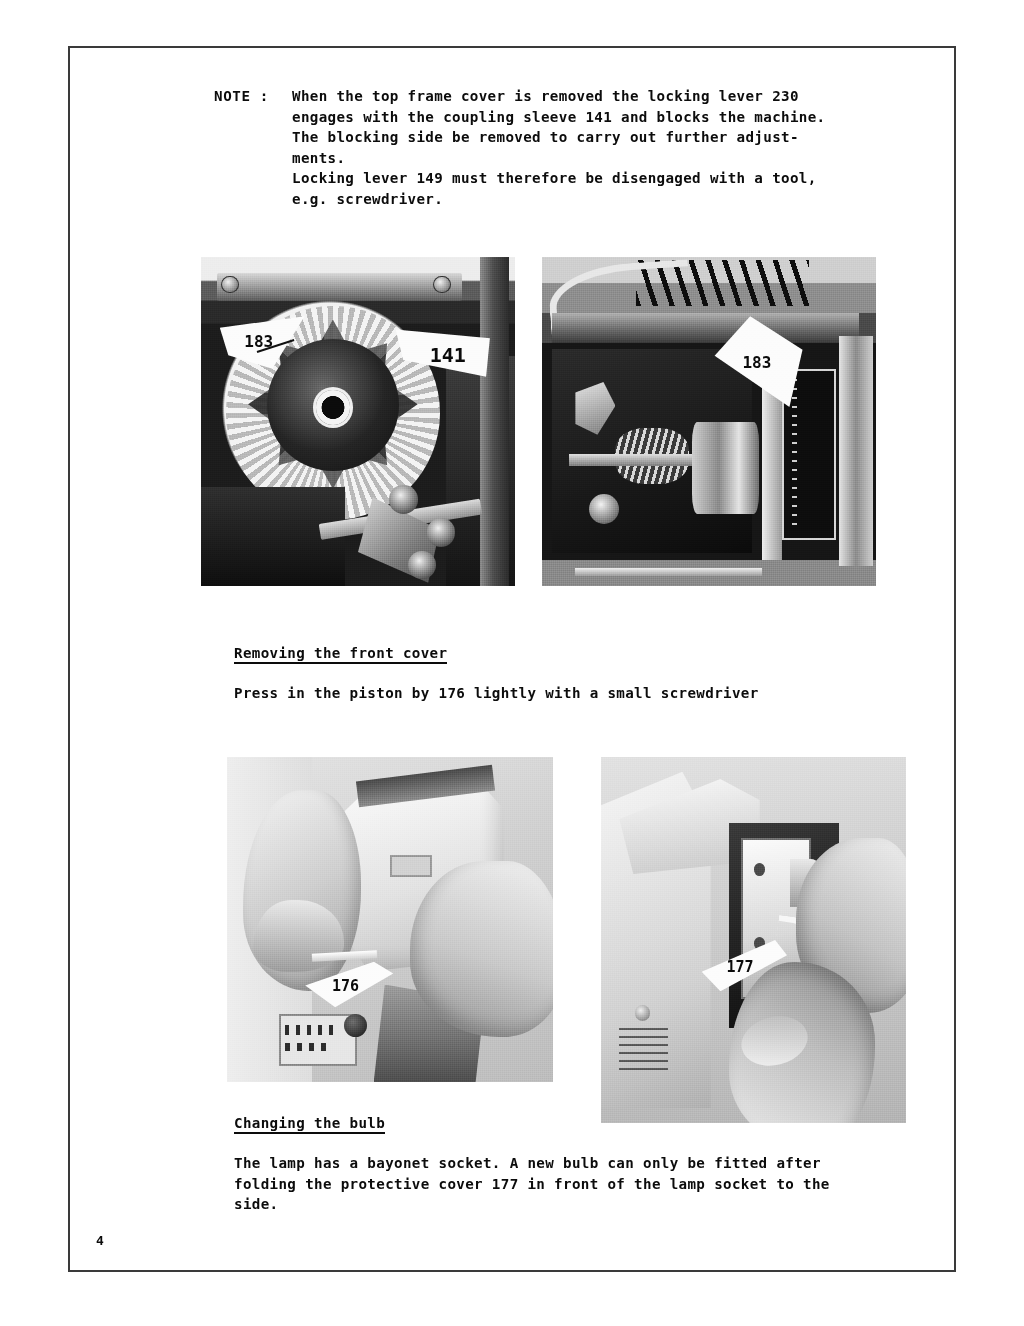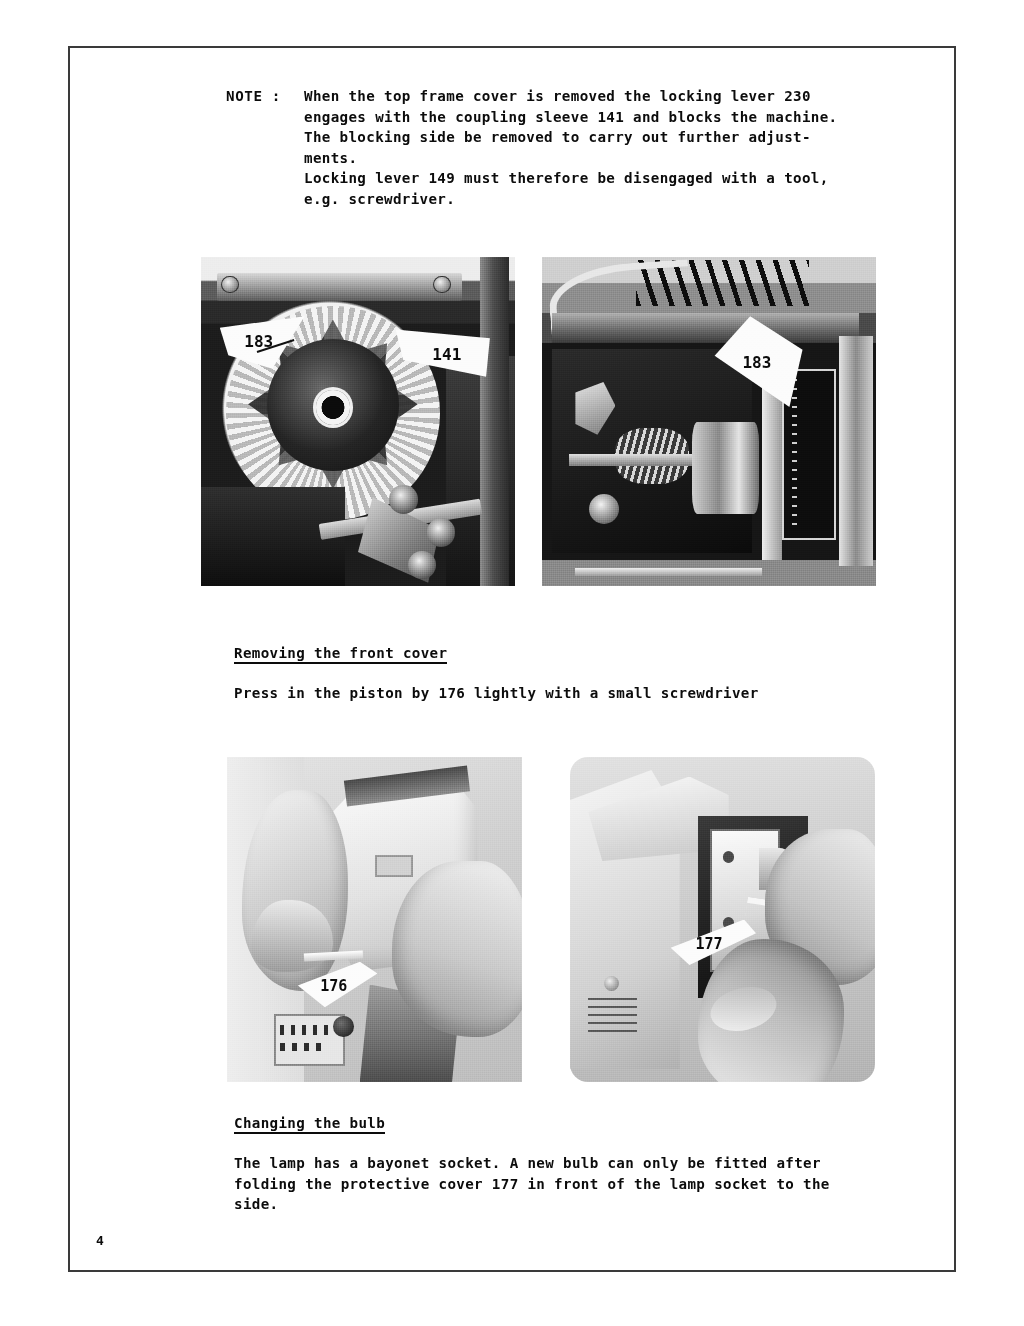--- a/index.html
+++ b/index.html
@@ -41,21 +41,20 @@
   }
   .note-label {
     width: 78px;
     flex: 0 0 78px;
     font-size: 14.2px;
     font-weight: bold;
     letter-spacing: 0.6px;
     color: #0c0c0c;
     line-height: 20.5px;
     white-space: pre;
-    margin-left: 12px;
   }
   .note-lines {
     flex: 1;
   }
   .body-line {
     font-size: 14.2px;
     font-weight: bold;
     letter-spacing: 0.35px;
     color: #0c0c0c;
     line-height: 20.5px;
@@ -404,21 +403,21 @@
   }
   .callout .num {
     position: relative;
     z-index: 2;
   }
 
   .co-183a { left: 6%;  top: 18%; width: 27%; height: 16%; font-size: 16px; }
   .co-183a .wedge { clip-path: polygon(0 22%, 100% 0, 62% 100%, 10% 74%); }
   .co-183a .num { transform: translate(-12%, -6%); }
 
-  .co-141  { left: 62%; top: 22%; width: 30%; height: 15%; font-size: 16px; }
+  .co-141  { left: 62%; top: 22%; width: 30%; height: 15%; font-size: 20px; }
   .co-141 .wedge { clip-path: polygon(0 0, 100% 18%, 96% 96%, 8% 62%); }
   .co-141 .num { transform: translate(14%, 6%); }
 
   .co-183b { left: 50%; top: 18%; width: 28%; height: 30%; font-size: 16px; }
   .co-183b .wedge { clip-path: polygon(44% 0, 100% 34%, 86% 92%, 6% 40%); }
   .co-183b .num { transform: translate(4%, -20%); }
 
   .co-176  { left: 24%; top: 63%; width: 27%; height: 14%; font-size: 15px; }
   .co-176 .wedge { clip-path: polygon(0 52%, 78% 0, 100% 26%, 34% 100%); }
   .co-176 .num { transform: translate(-14%, 12%); }
@@ -519,42 +518,42 @@
 
   <div class="section" style="top:595px;">
     <div class="section-heading">Removing the front cover</div>
     <div class="section-body">
       <div class="body-line">Press in the piston by 176 lightly with a small screwdriver</div>
     </div>
   </div>
 
   <div class="figure-row" style="left:157px; top:709px;">
 
-    <div class="photo ph3" style="width:295px; height:325px;">
+    <div class="photo ph3" style="width:295px; height:325px;padding-left:31px;">
       <div class="ph3-wall"></div>
       <div class="ph3-machine"></div>
       <div class="ph3-mtop"></div>
       <div class="ph3-slot"></div>
       <div class="ph3-dark"></div>
       <div class="ph3-hand-r"></div>
       <div class="ph3-hand-l"></div>
       <div class="ph3-fingers"></div>
       <div class="ph3-driver"></div>
       <div class="ph3-panel"></div>
       <div class="ph3-knob"></div>
 
       <div class="callout co-176">
         <span class="wedge"></span>
         <span class="num">176</span>
       </div>
     </div>
 
     <div style="width:48px;"></div>
 
-    <div class="photo ph4" style="width:305px; height:325px;border-radius:18px;">
+    <div class="photo ph4" style="width:305px; height:366px;">
       <div class="ph4-body"></div>
       <div class="ph4-arm"></div>
       <div class="ph4-cavity"></div>
       <div class="ph4-socket"></div>
       <div class="ph4-bulb"></div>
       <div class="ph4-curve"></div>
       <div class="ph4-hand-a"></div>
       <div class="ph4-hand-b"></div>
       <div class="ph4-finger"></div>
       <div class="ph4-mark"></div>

